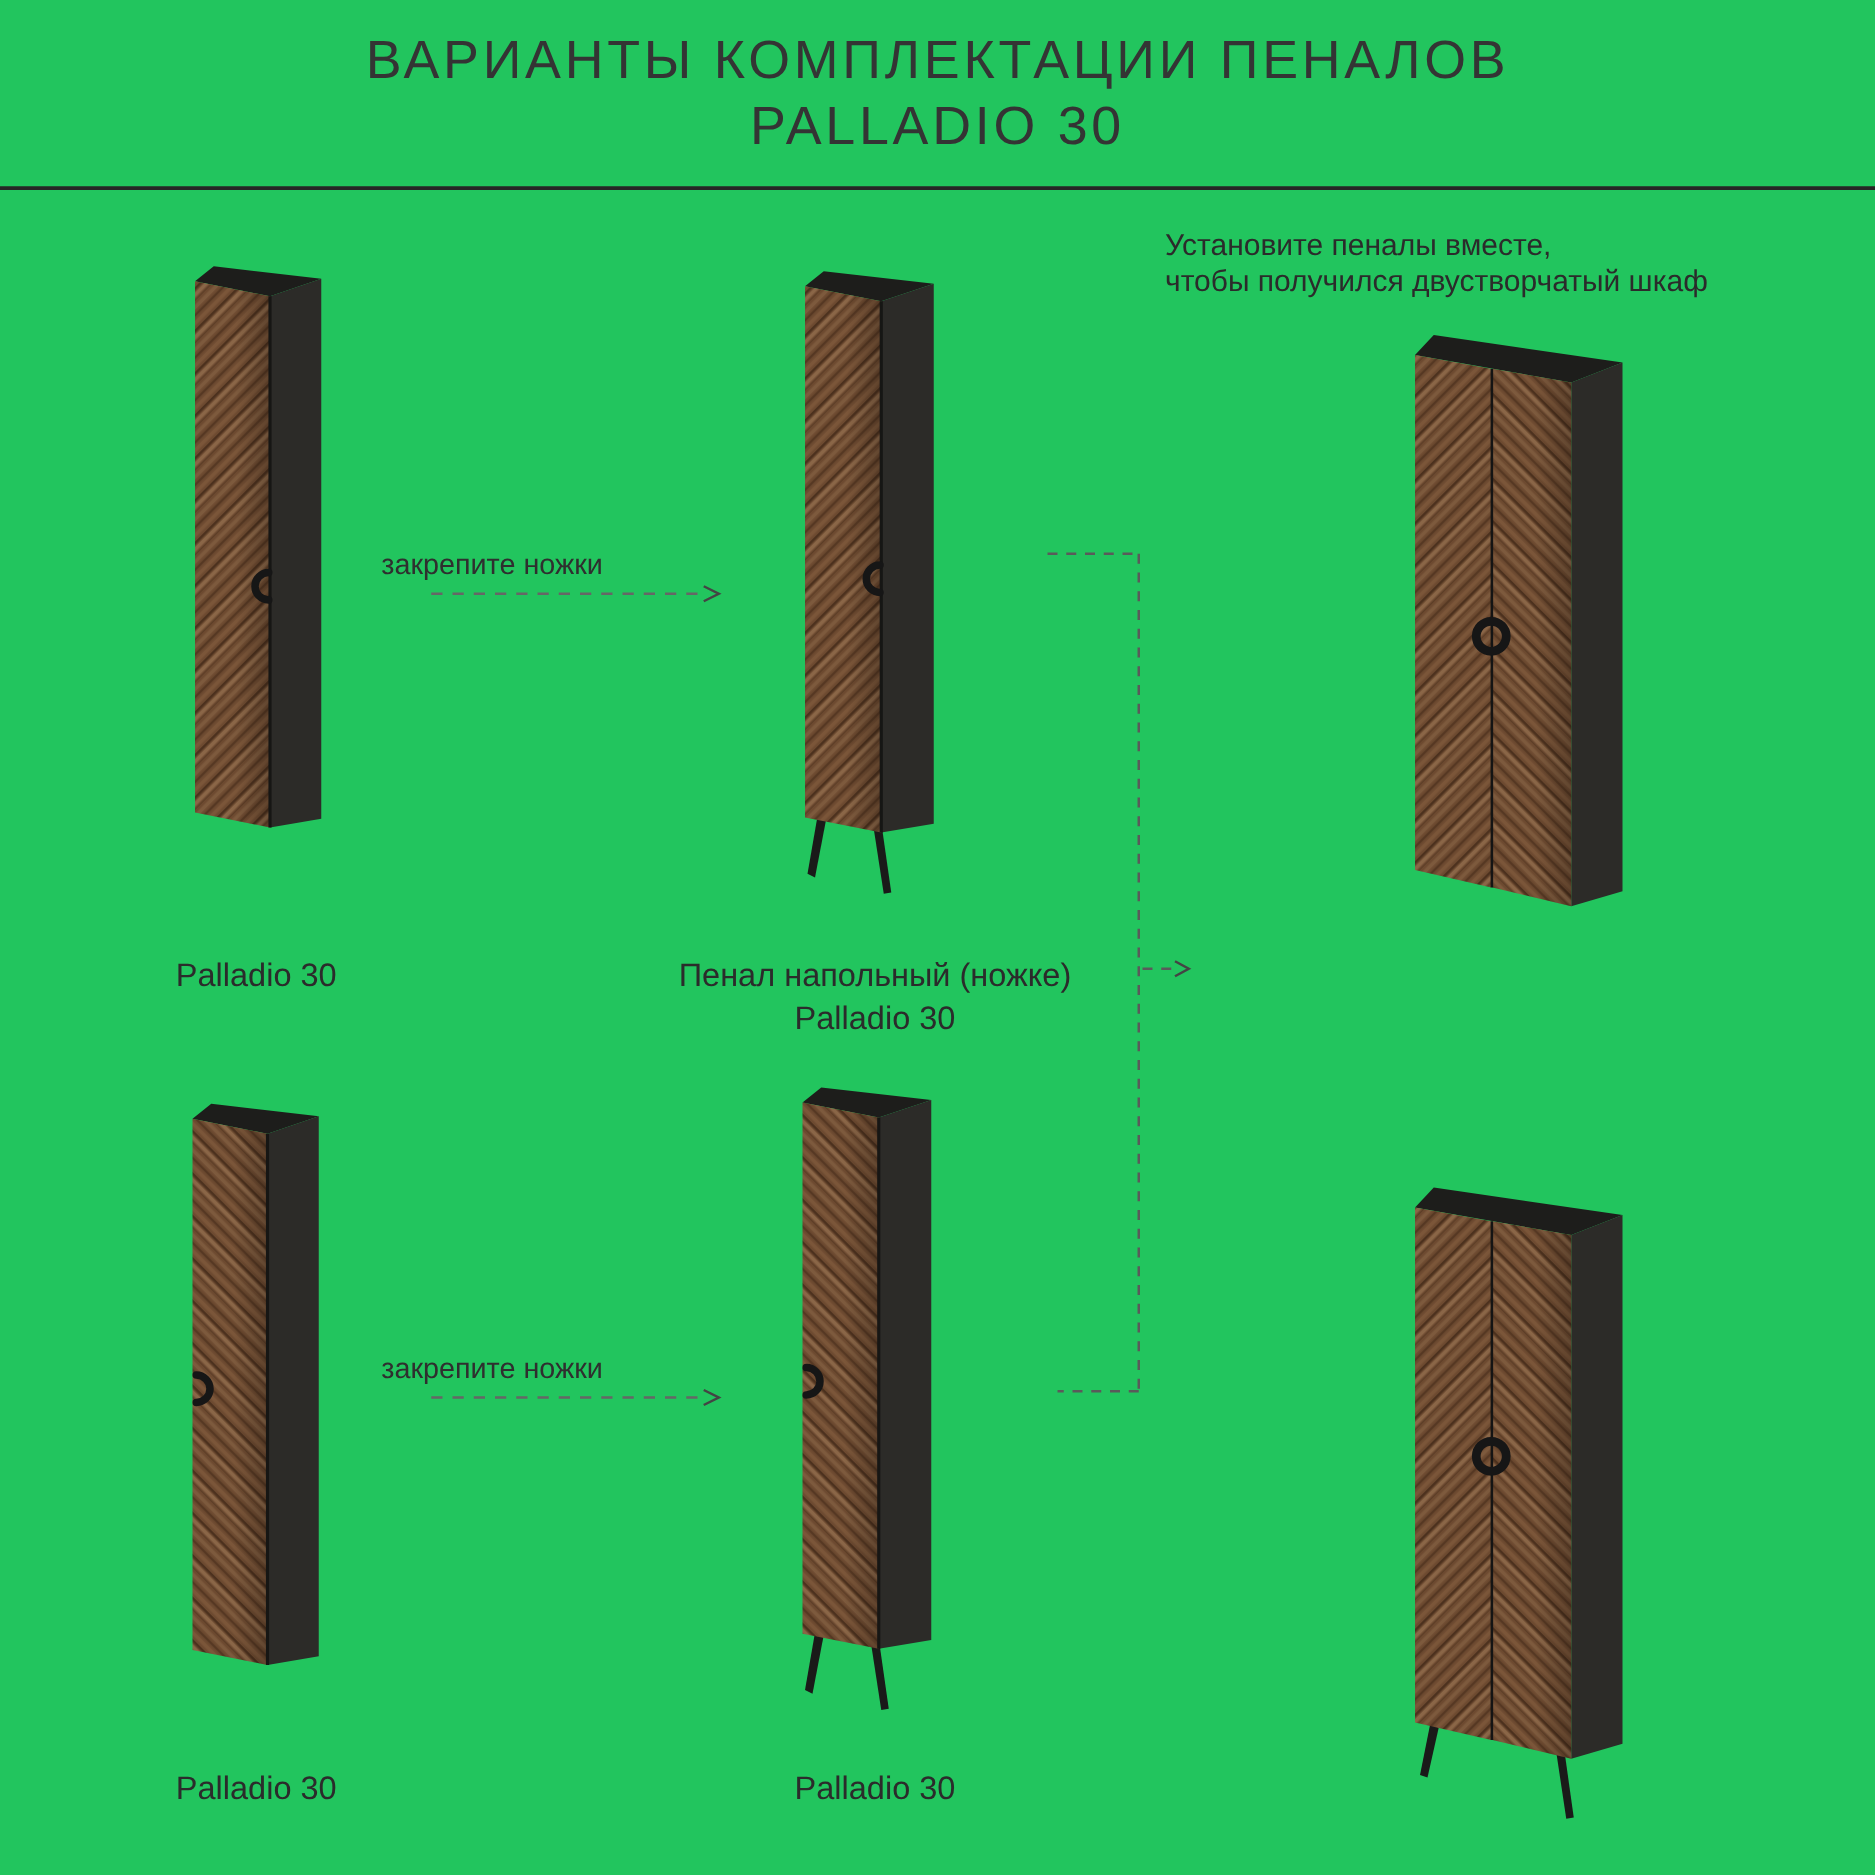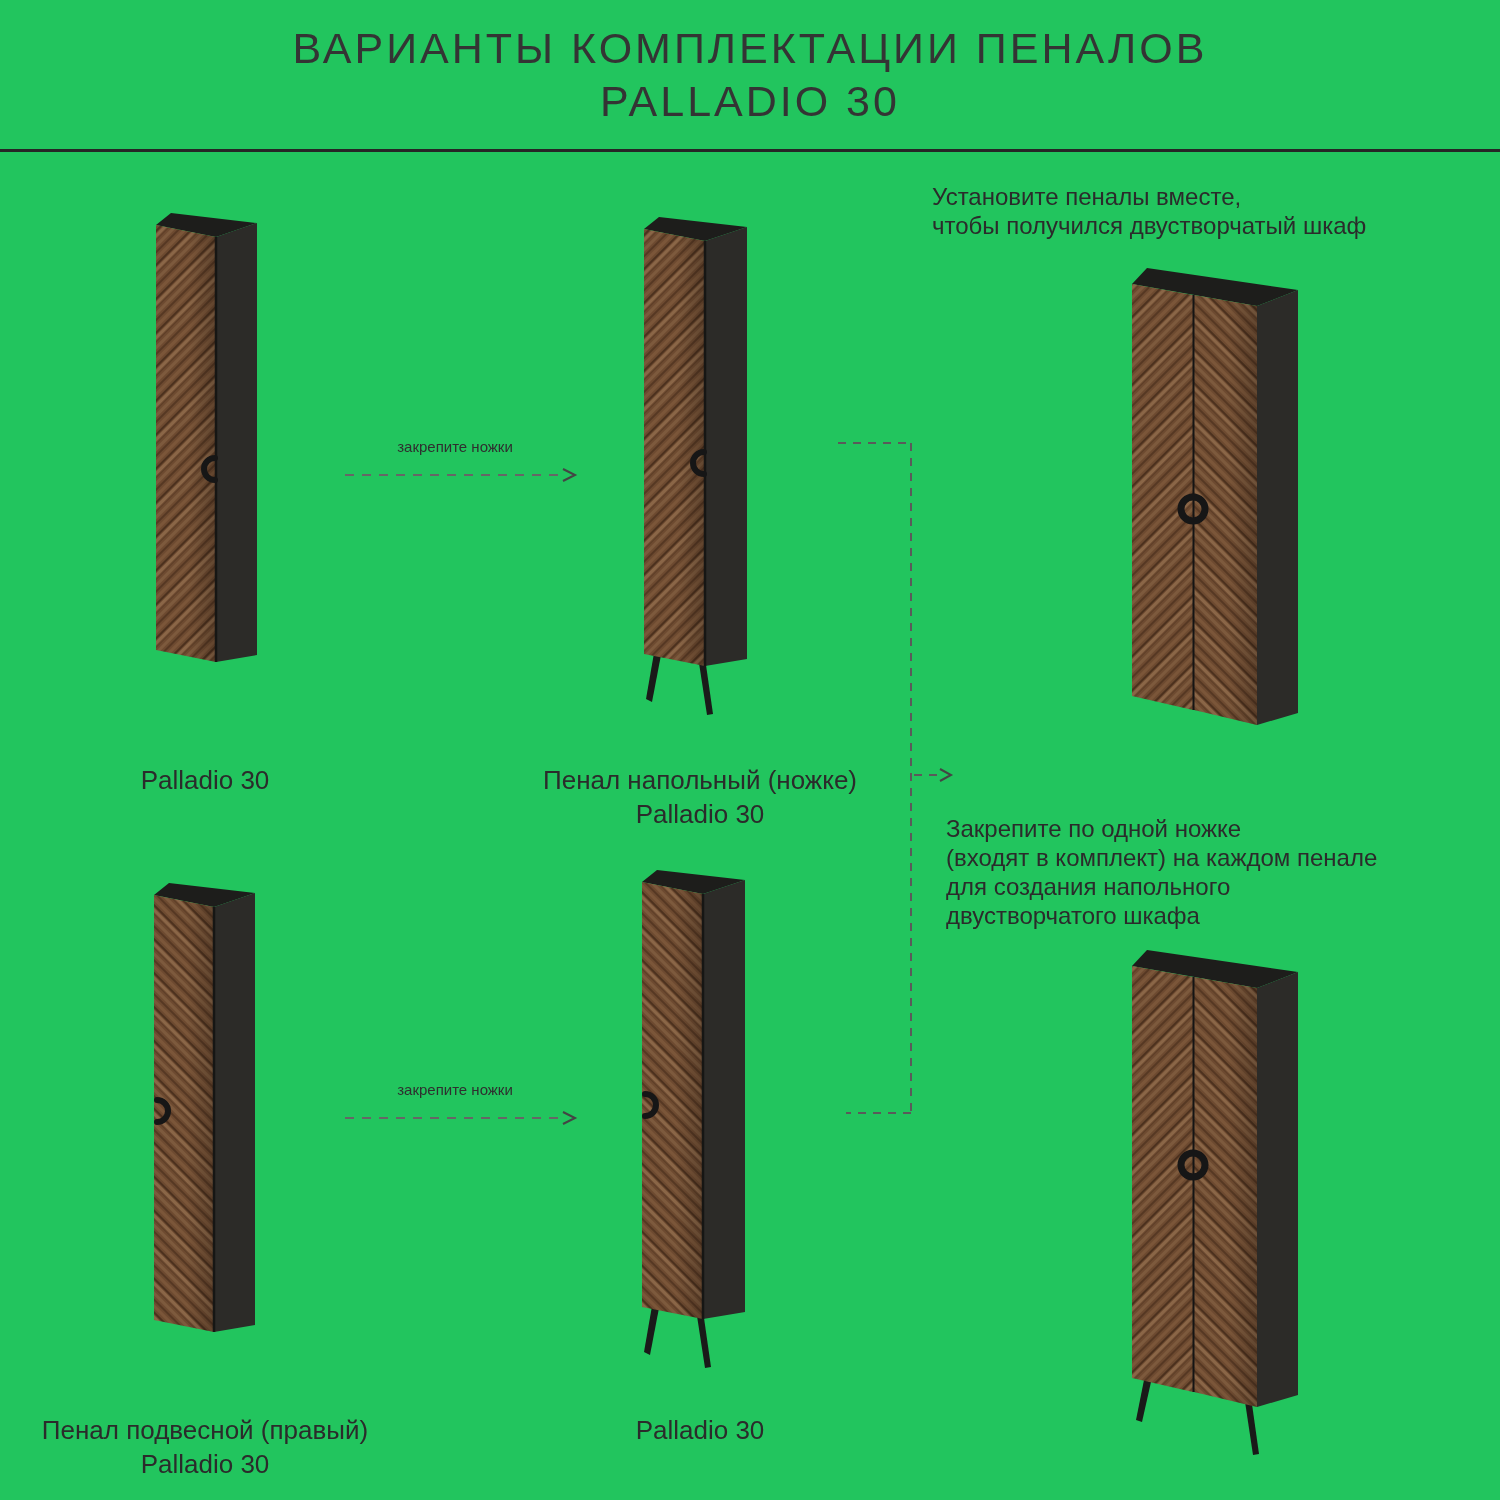--- a/index.html
+++ b/index.html
@@ -10,21 +10,21 @@
          font-weight:500;letter-spacing:3px;color:#343434;}
   .divider{left:0;top:149px;width:1500px;height:3px;background:#262626;}
   .note{text-align:left;font-size:24px;line-height:29px;color:#2b2b2b;}
   .note-combine{left:932px;top:182px;width:550px;}
   .note-legs{left:946px;top:814px;width:520px;}
   .cab-label{text-align:center;font-size:26px;line-height:34px;color:#2b2b2b;}
   .lbl-r1l{left:35px;top:763px;width:340px;}
   .lbl-r1m{left:530px;top:763px;width:340px;}
   .lbl-r2l{left:35px;top:1413px;width:340px;}
   .lbl-r2m{left:530px;top:1413px;width:340px;}
-  .arrow-caption{width:300px;text-align:center;font-size:15px;color:#2f2f2f;}
+  .arrow-caption{width:300px;font-size:23px;color:#2f2f2f;}
   .cap-top{left:305px;top:438px;}
   .cap-bottom{left:305px;top:1081px;}
   svg{display:block;}
 </style>
 </head>
 <body>
 
 <div id="canvas">
 
   <svg width="0" height="0" style="position:absolute">
@@ -58,26 +58,20 @@
     <div>ВАРИАНТЫ КОМПЛЕКТАЦИИ ПЕНАЛОВ</div>
     <div>PALLADIO 30</div>
   </div>
   <div class="abs divider"></div>
 
   <div class="abs note note-combine">
     <div>Установите пеналы вместе,</div>
     <div>чтобы получился двустворчатый шкаф</div>
   </div>
 
-  <div class="abs note note-legs">
-    <div>Закрепите по одной ножке</div>
-    <div>(входят в комплект) на каждом пенале</div>
-    <div>для создания напольного</div>
-    <div>двустворчатого шкафа</div>
-  </div>
 
   <svg class="abs" style="left:154px;top:209px" width="110" height="462" viewBox="0 0 110 462">
     <polygon points="2,16 17,4 103,14 62,28" fill="#1d1d1b"></polygon>
     <polygon points="62,28 103,14 103,446 62,453" fill="#2c2b28"></polygon>
     <polygon points="2,16 62,28 62,453 2,441" fill="url(#woodSlash)"></polygon>
     <polygon points="2,16 62,28 62,453 2,441" fill="url(#shadeLR)"></polygon>
     <line x1="62" y1="28" x2="62" y2="453" stroke="#161614" stroke-width="2.5"></line>
     <path d="M 61 249 A 11 11 0 0 0 61 271" fill="none" stroke="#161616" stroke-width="6" stroke-linecap="round"></path>
   </svg>
 
@@ -155,20 +149,19 @@
   </svg>
 
   <div class="abs cab-label lbl-r1l">
     <div>Palladio 30</div>
   </div>
   <div class="abs cab-label lbl-r1m">
     <div>Пенал напольный (ножке)</div>
     <div>Palladio 30</div>
   </div>
   <div class="abs cab-label lbl-r2l">
-    <div>Пенал подвесной (правый)</div>
     <div>Palladio 30</div>
   </div>
   <div class="abs cab-label lbl-r2m">
     <div>Palladio 30</div>
   </div>
 
 </div>
 
 </body></html>

